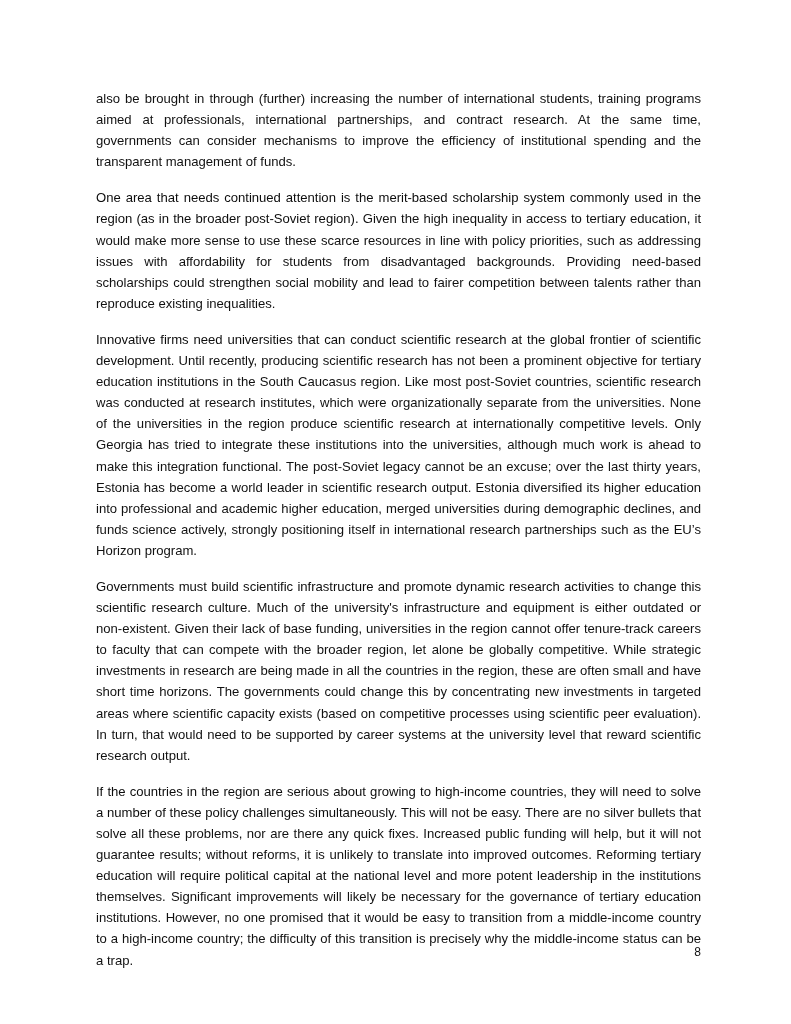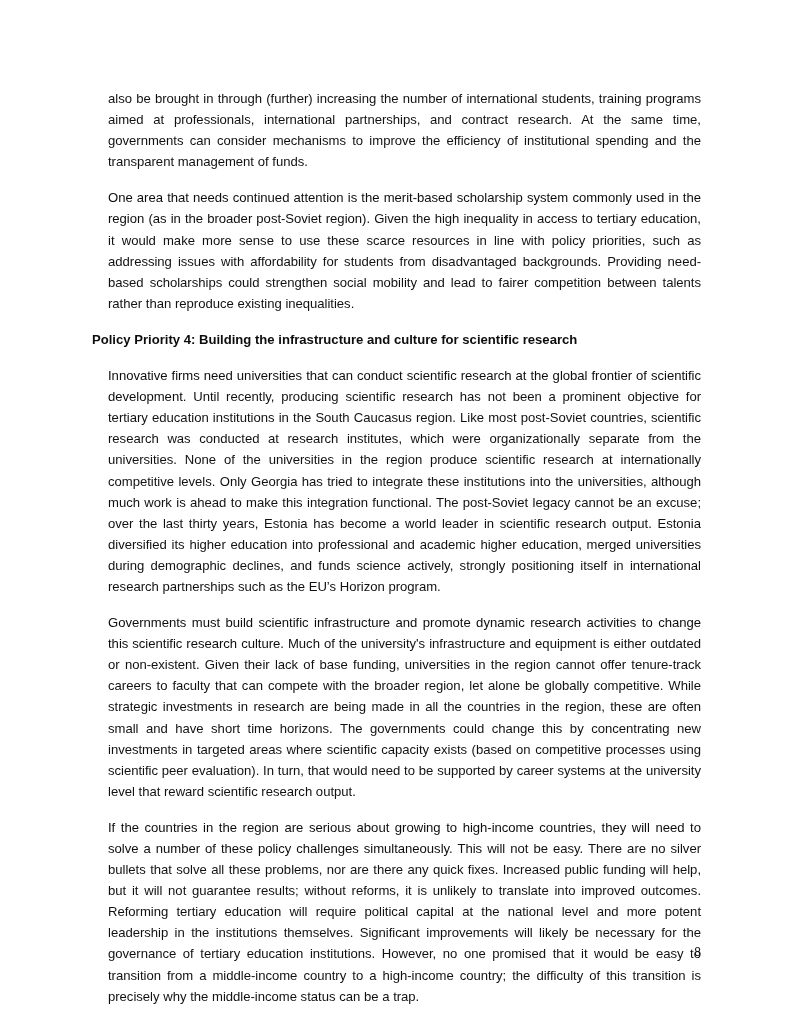--- a/index.html
+++ b/index.html
@@ -20,21 +20,21 @@
     box-sizing: border-box;
     overflow: hidden;
   }
   .content {
     position: absolute;
     left: 92px;
     top: 88px;
     width: 609px;
   }
   p.para {
-    margin: 0 0 15px 16px;
+    margin: 0 0 15px 4px;
     font-size: 13.1px;
     line-height: 21.1px;
     color: #111111;
     text-align: justify;
     text-justify: inter-word;
     letter-spacing: -0.02px;
     word-spacing: 0.1px;
   }
   p.para:last-child {
     margin-bottom: 0;
@@ -66,21 +66,20 @@
 <body>
 
 <div class="page">
 
   <div class="content">
 
     <p class="para">also be brought in through (further) increasing the number of international students, training programs aimed at professionals, international partnerships, and contract research. At the same time, governments can consider mechanisms to improve the efficiency of institutional spending and the transparent management of funds.</p>
 
     <p class="para"><span class="lead">One area that needs continued attention is the merit-based scholarship system commonly used in the region (as in the broader post-Soviet region)</span><span>. Given the high inequality in access to tertiary education, it would make more sense to use these scarce resources in line with policy priorities, such as addressing issues with affordability for students from disadvantaged backgrounds. Providing need-based scholarships could strengthen social mobility and lead to fairer competition between talents rather than reproduce existing inequalities.</span></p>
 
-    <h2 class="heading">Policy Priority 4: Building the infrastructure and culture for scientific research</h2>
 
     <p class="para"><span class="lead">Innovative firms need universities that can conduct scientific research at the global frontier of scientific development</span><span>. Until recently, producing scientific research has not been a prominent objective for tertiary education institutions in the South Caucasus region. Like most post-Soviet countries, scientific research was conducted at research institutes, which were organizationally separate from the universities. None of the universities in the region produce scientific research at internationally competitive levels. Only Georgia has tried to integrate these institutions into the universities, although much work is ahead to make this integration functional. The post-Soviet legacy cannot be an excuse; over the last thirty years, Estonia has become a world leader in scientific research output. Estonia diversified its higher education into professional and academic higher education, merged universities during demographic declines, and funds science actively, strongly positioning itself in international research partnerships such as the EU’s Horizon program.</span></p>
 
     <p class="para"><span class="lead">Governments must build scientific infrastructure and promote dynamic research activities to change this scientific research culture</span><span>. Much of the university's infrastructure and equipment is either outdated or non-existent. Given their lack of base funding, universities in the region cannot offer tenure-track careers to faculty that can compete with the broader region, let alone be globally competitive. While strategic investments in research are being made in all the countries in the region, these are often small and have short time horizons. The governments could change this by concentrating new investments in targeted areas where scientific capacity exists (based on competitive processes using scientific peer evaluation). In turn, that would need to be supported by career systems at the university level that reward scientific research output.</span></p>
 
     <p class="para"><span class="lead">If the countries in the region are serious about growing to high-income countries, they will need to solve a number of these policy challenges simultaneously</span><span>. This will not be easy. There are no silver bullets that solve all these problems, nor are there any quick fixes. Increased public funding will help, but it will not guarantee results; without reforms, it is unlikely to translate into improved outcomes. Reforming tertiary education will require political capital at the national level and more potent leadership in the institutions themselves. Significant improvements will likely be necessary for the governance of tertiary education institutions. However, no one promised that it would be easy to transition from a middle-income country to a high-income country; the difficulty of this transition is precisely why the middle-income status can be a trap.</span></p>
 
   </div>
 
   <div class="page-number">8</div>

